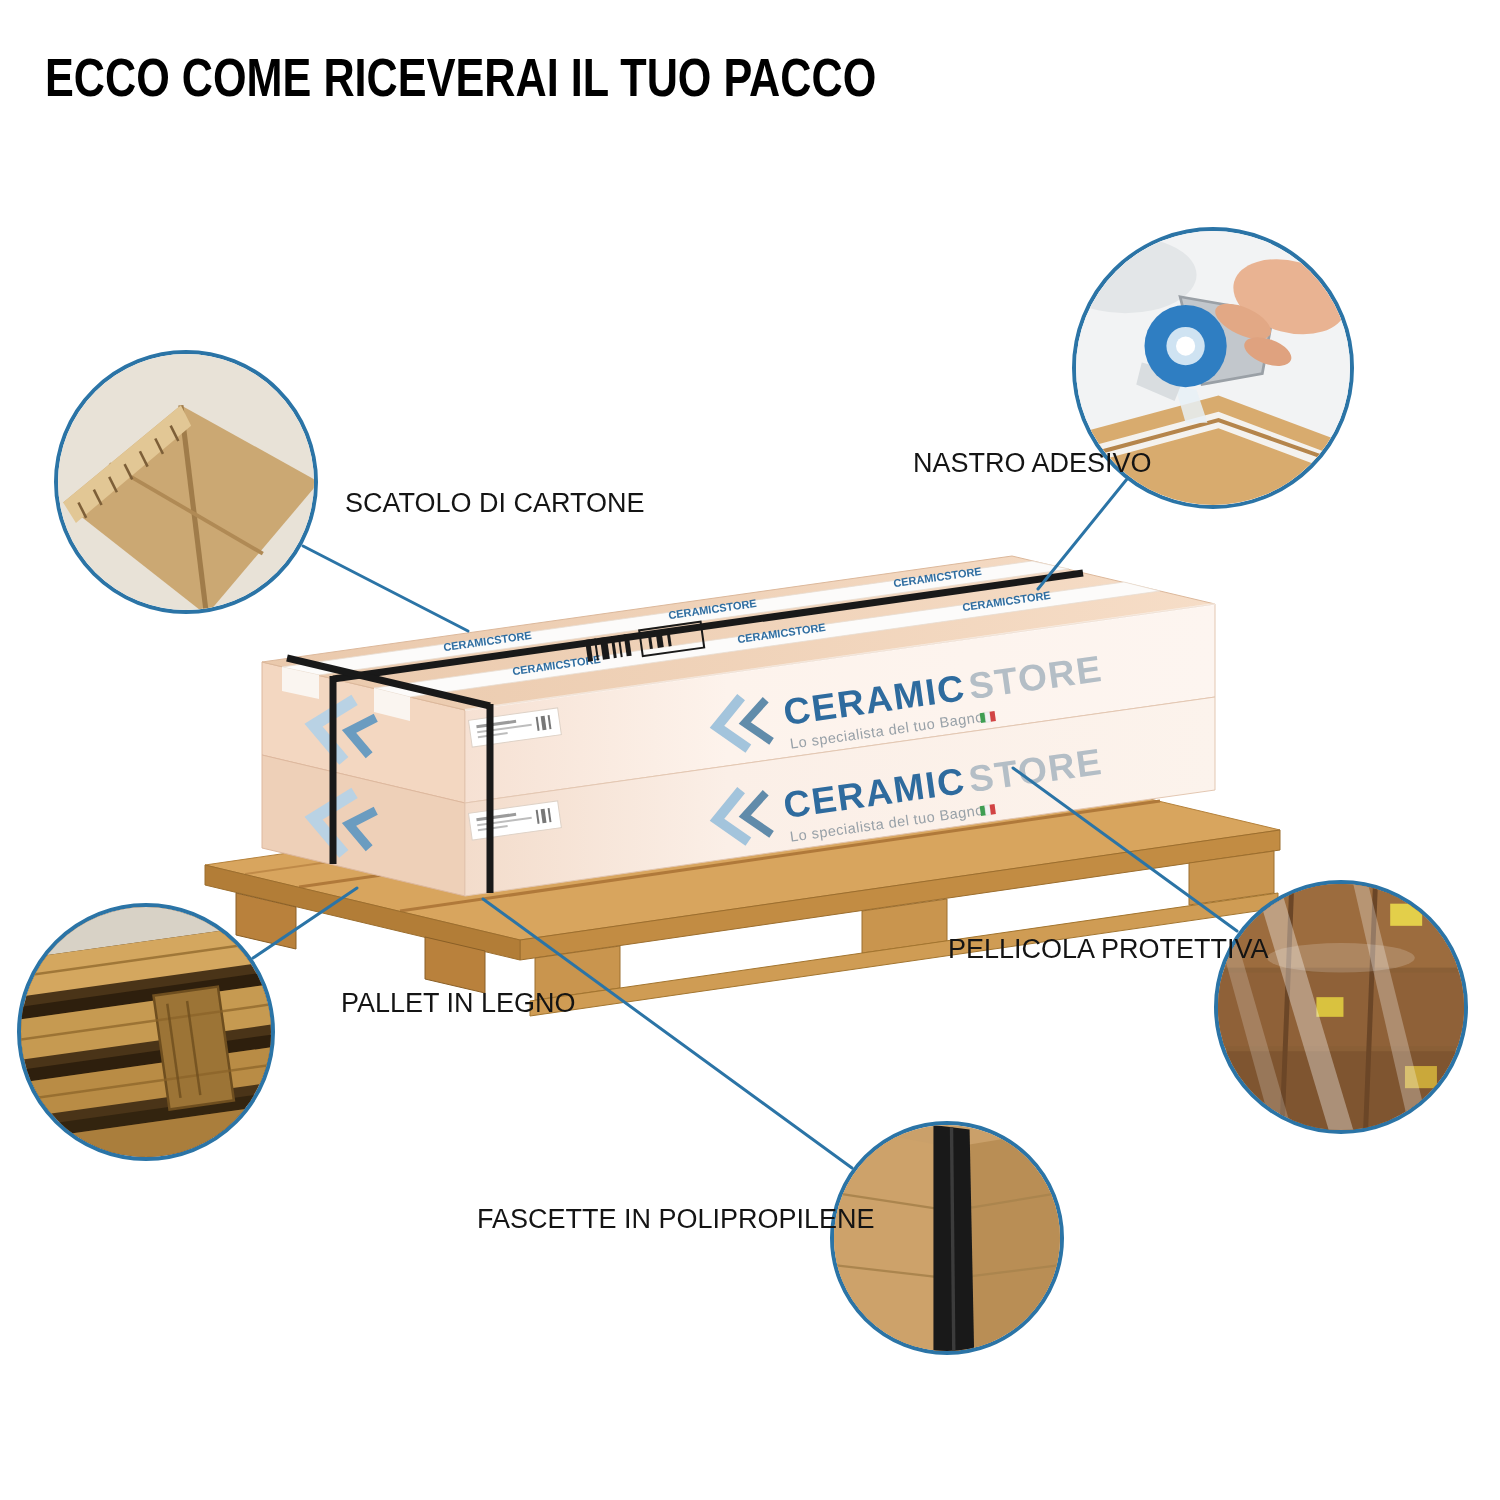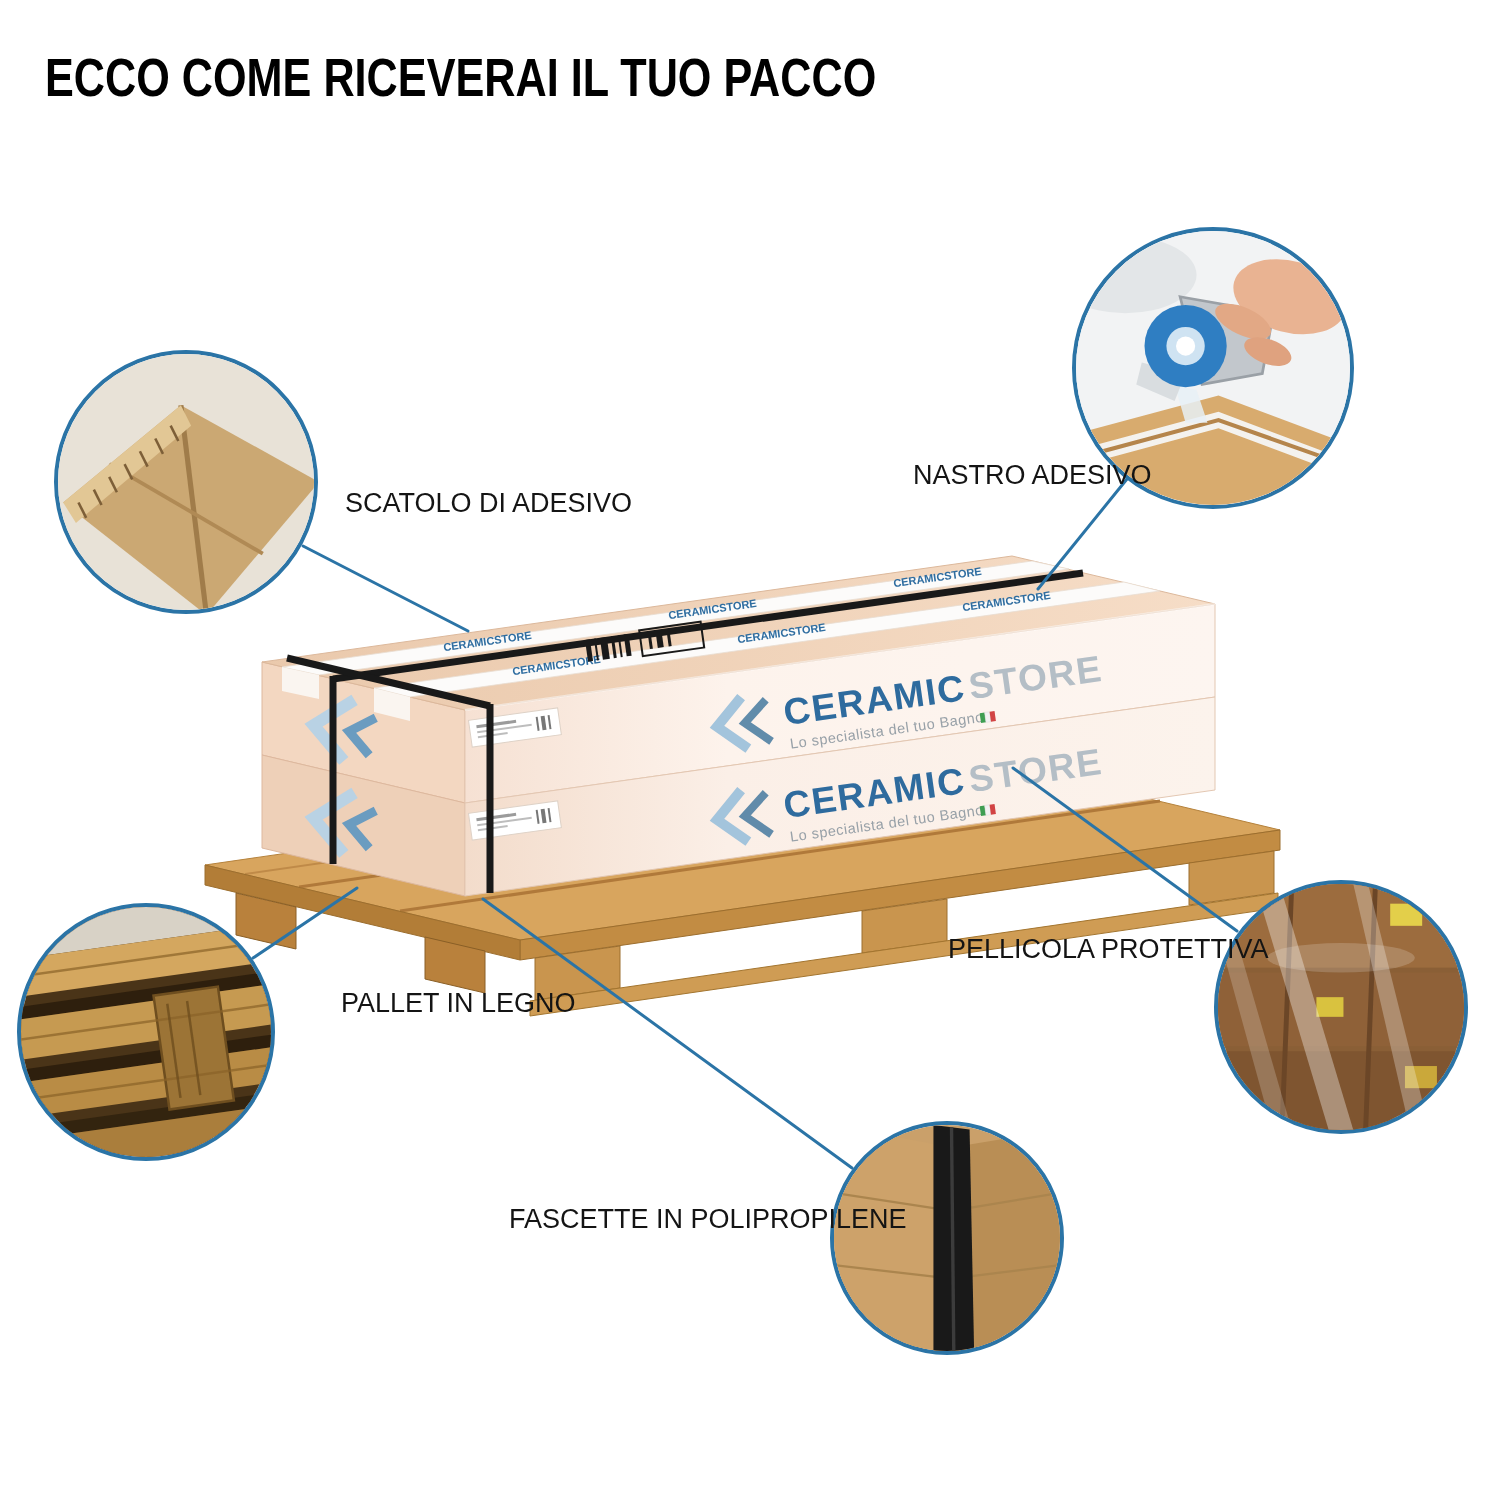--- a/index.html
+++ b/index.html
@@ -16,24 +16,24 @@
   .scene { position:absolute; left:0; top:0; width:1500px; height:1500px; }
   .callout {
     position:absolute; border:4px solid #2b74a6; border-radius:50%;
     overflow:hidden; background:#fff;
   }
   .callout svg { display:block; width:100%; height:100%; }
   .label {
     position:absolute; font-size:27px; color:#141414; white-space:nowrap;
   }
   .lab1 { left:345px; top:488px; }
-  .lab2 { left:913px; top:460px; }
+  .lab2 { left:913px; top:448px; }
   .lab3 { left:948px; top:934px; }
   .lab4 { left:293px; top:988px;margin-left:48px; }
-  .lab5 { left:477px; top:1204px;margin-left:32px; }
+  .lab5 { left:477px; top:1204px; }
   #c1 { left:54px;   top:350px; width:264px; height:264px; }
   #c2 { left:1072px; top:227px; width:282px; height:282px; }
   #c3 { left:1214px; top:880px; width:254px; height:254px; }
   #c4 { left:17px;   top:903px; width:258px; height:258px; }
   #c5 { left:830px;  top:1121px; width:234px; height:234px; }
   svg text { font-family:"Liberation Sans", sans-serif; }
 </style>
 </head>
 <body>
 
@@ -270,19 +270,19 @@
       <line x1="52" y1="10" x2="52" y2="100" stroke="#e6c28b" stroke-width="2"></line>
       <line x1="0" y1="30" x2="52" y2="38" stroke="#ab854e" stroke-width="1"></line>
       <line x1="52" y1="38" x2="100" y2="30" stroke="#ab854e" stroke-width="1"></line>
       <line x1="0" y1="62" x2="52" y2="68" stroke="#ab854e" stroke-width="1"></line>
       <line x1="52" y1="68" x2="100" y2="62" stroke="#ab854e" stroke-width="1"></line>
       <polygon points="44,0 60,2 62,100 44,100" fill="#191919"></polygon>
       <line x1="52" y1="1" x2="53" y2="100" stroke="#3c3c3c" stroke-width="1.5"></line>
     </svg>
   </div>
 
-  <div class="label lab1">SCATOLO DI ADESIVO</div>
+  <div class="label lab1">SCATOLO DI CARTONE</div>
   <div class="label lab2">NASTRO ADESIVO</div>
   <div class="label lab3">PELLICOLA PROTETTIVA</div>
   <div class="label lab4">PALLET IN LEGNO</div>
   <div class="label lab5">FASCETTE IN POLIPROPILENE</div>
 
 </div>
 
 </body></html>

